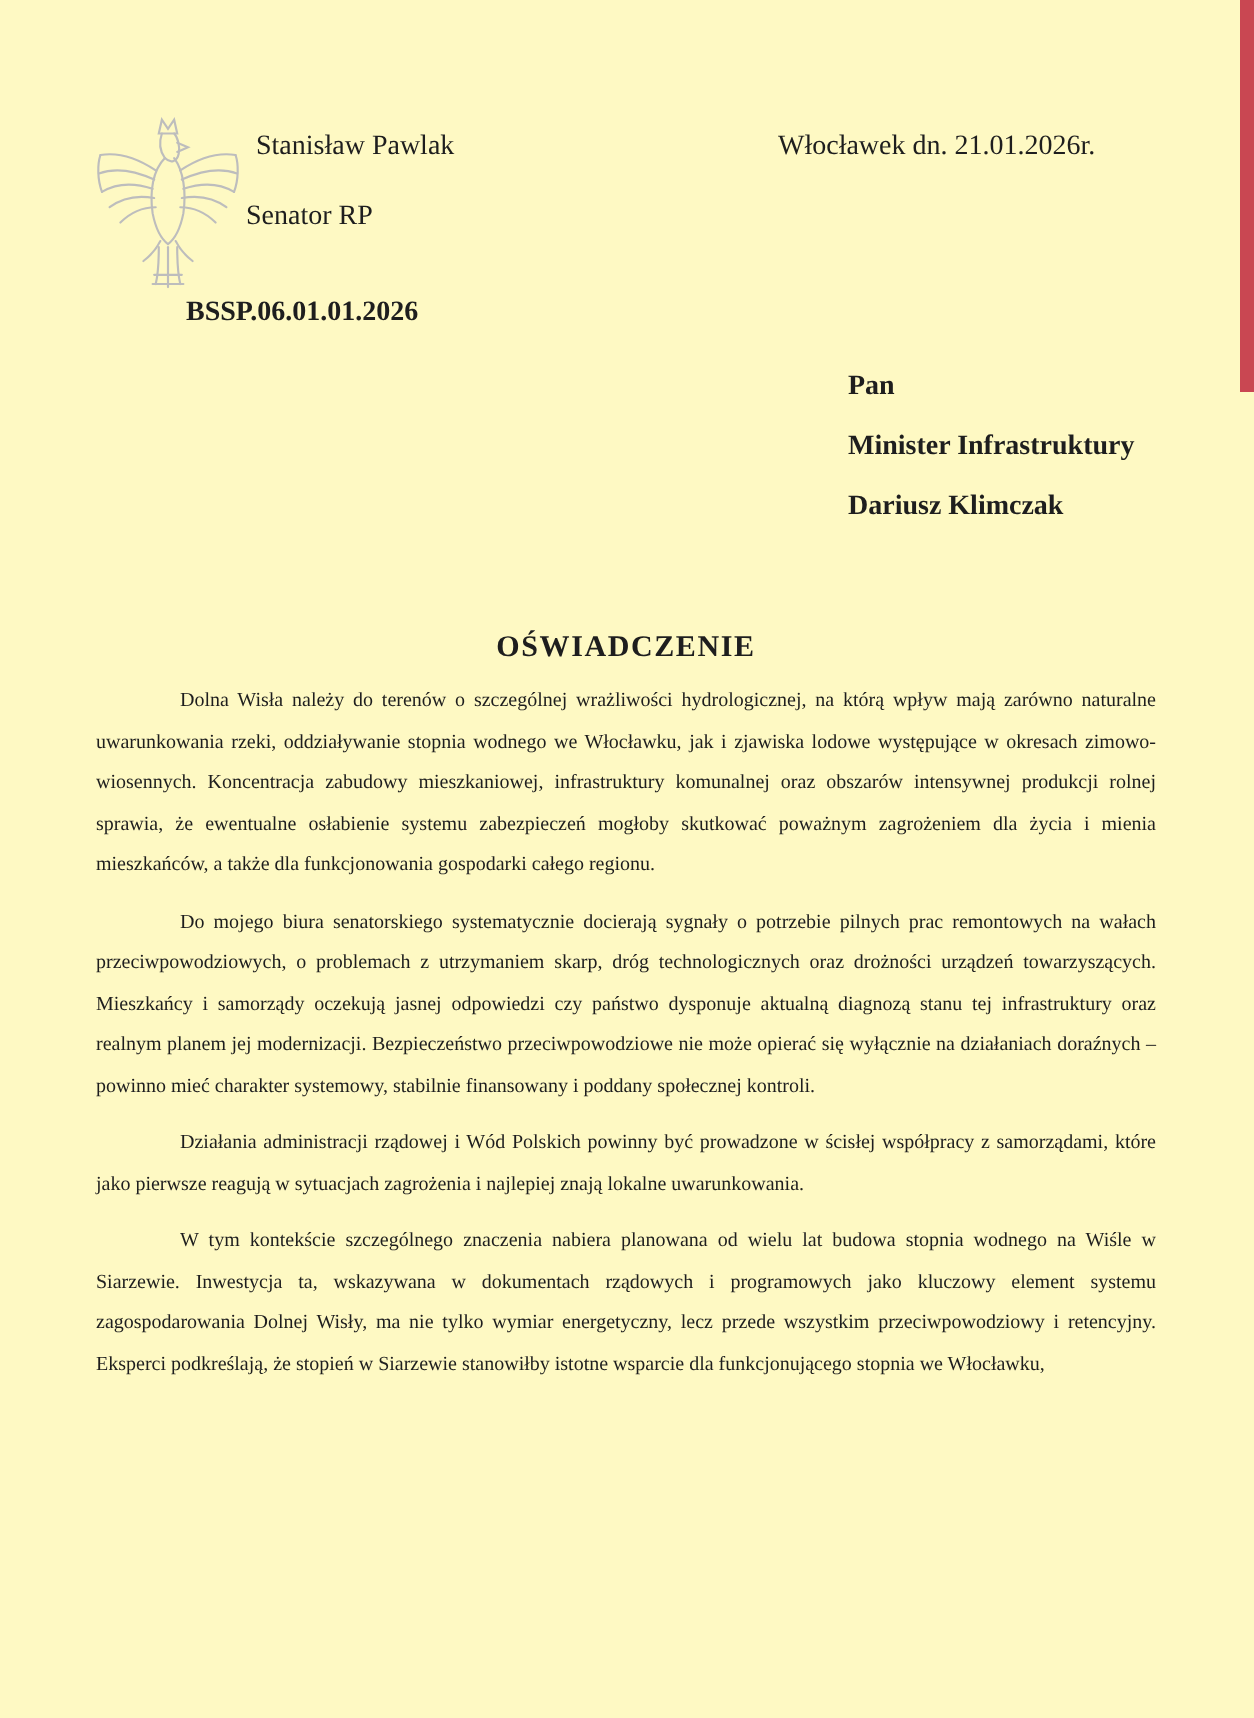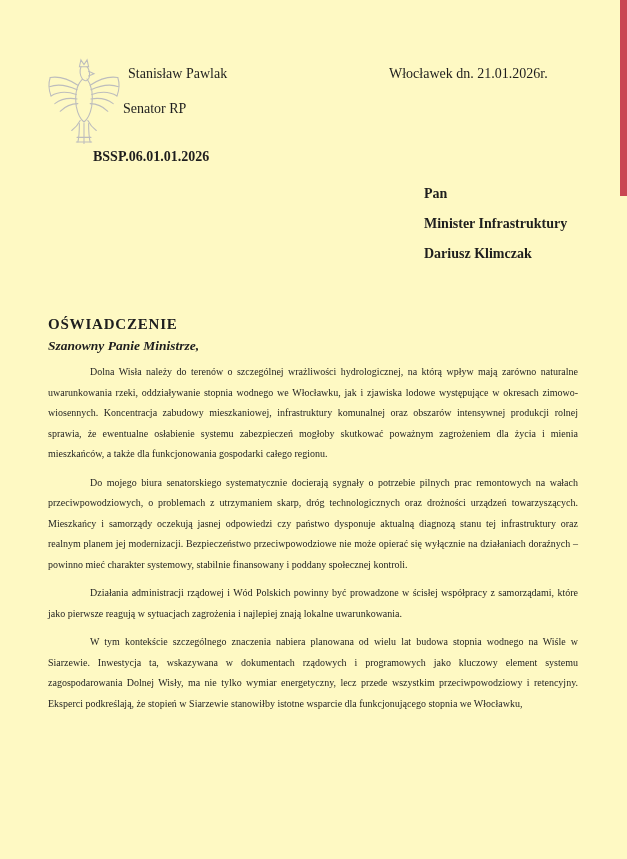--- a/index.html
+++ b/index.html
@@ -43,21 +43,21 @@
   .recipient {
     position: absolute; left: 400px; top: 179px;
     font-size: 14px; font-weight: bold; line-height: 30px; margin-left: 24px;
   }
   .doc-body {
     position: absolute; left: 48px; top: 316px;
     width: 530px;
   }
   .doc-title {
     margin: 0;
-    text-align: left;
+    text-align: center;
     font-size: 15px;
     font-weight: bold;
     letter-spacing: 0.8px;
   }
   .subject {
     margin: 11px 0 0 0;
     font-size: 13.5px;
     line-height: 20.5px;
     text-align: justify;
   }
@@ -120,20 +120,19 @@
   <div class="reference">BSSP.06.01.01.2026</div>
 
   <div class="recipient">
     <div>Pan</div>
     <div>Minister Infrastruktury</div>
     <div>Dariusz Klimczak</div>
   </div>
 
   <div class="doc-body">
     <h1 class="doc-title">OŚWIADCZENIE</h1>
-    <p class="greeting">Szanowny Panie Ministrze,</p>
     <p class="para">Dolna Wisła należy do terenów o szczególnej wrażliwości hydrologicznej, na którą wpływ mają zarówno naturalne uwarunkowania rzeki, oddziaływanie stopnia wodnego we Włocławku, jak i zjawiska lodowe występujące w okresach zimowo-wiosennych. Koncentracja zabudowy mieszkaniowej, infrastruktury komunalnej oraz obszarów intensywnej produkcji rolnej sprawia, że ewentualne osłabienie systemu zabezpieczeń mogłoby skutkować poważnym zagrożeniem dla życia i mienia mieszkańców, a także dla funkcjonowania gospodarki całego regionu.</p>
     <p class="para">Do mojego biura senatorskiego systematycznie docierają sygnały o potrzebie pilnych prac remontowych na wałach przeciwpowodziowych, o problemach z utrzymaniem skarp, dróg technologicznych oraz drożności urządzeń towarzyszących. Mieszkańcy i samorządy oczekują jasnej odpowiedzi czy państwo dysponuje aktualną diagnozą stanu tej infrastruktury oraz realnym planem jej modernizacji. Bezpieczeństwo przeciwpowodziowe nie może opierać się wyłącznie na działaniach doraźnych – powinno mieć charakter systemowy, stabilnie finansowany i poddany społecznej kontroli.</p>
     <p class="para">Działania administracji rządowej i Wód Polskich powinny być prowadzone w ścisłej współpracy z samorządami, które jako pierwsze reagują w sytuacjach zagrożenia i najlepiej znają lokalne uwarunkowania.</p>
     <p class="para">W tym kontekście szczególnego znaczenia nabiera planowana od wielu lat budowa stopnia wodnego na Wiśle w Siarzewie. Inwestycja ta, wskazywana w dokumentach rządowych i programowych jako kluczowy element systemu zagospodarowania Dolnej Wisły, ma nie tylko wymiar energetyczny, lecz przede wszystkim przeciwpowodziowy i retencyjny. Eksperci podkreślają, że stopień w Siarzewie stanowiłby istotne wsparcie dla funkcjonującego stopnia we Włocławku,</p>
   </div>
 
 </div>
 
 </body></html>

